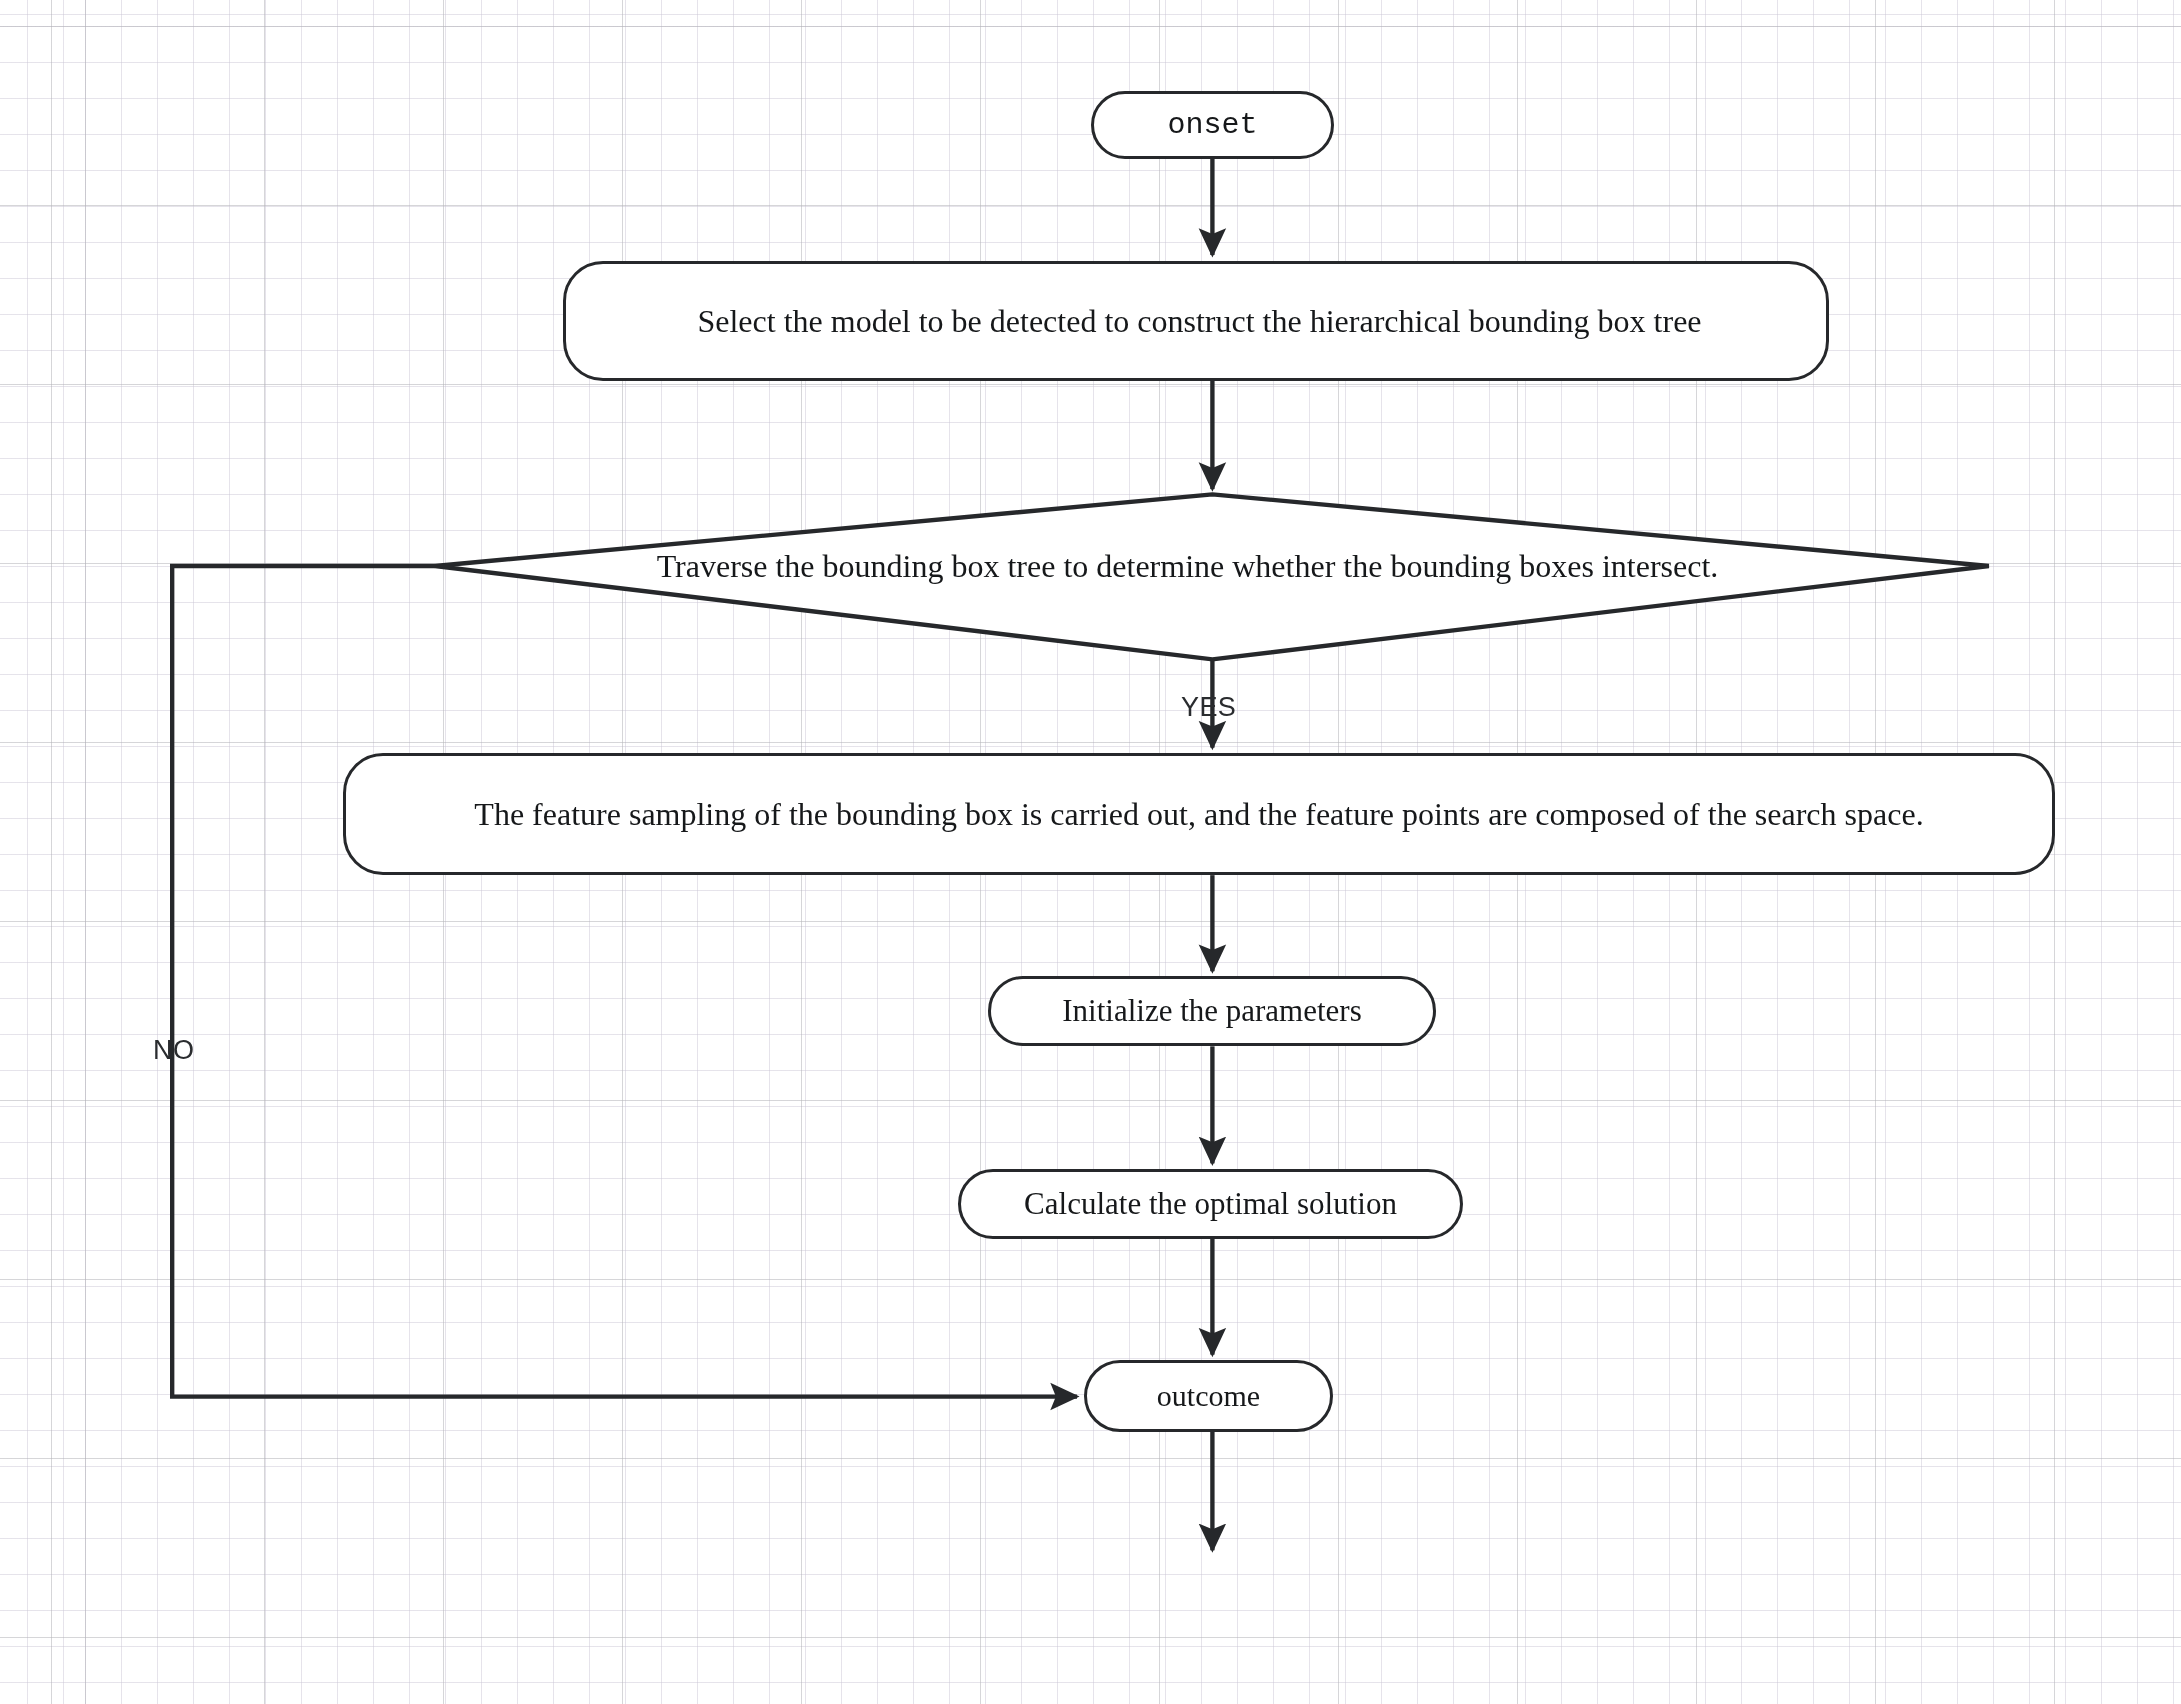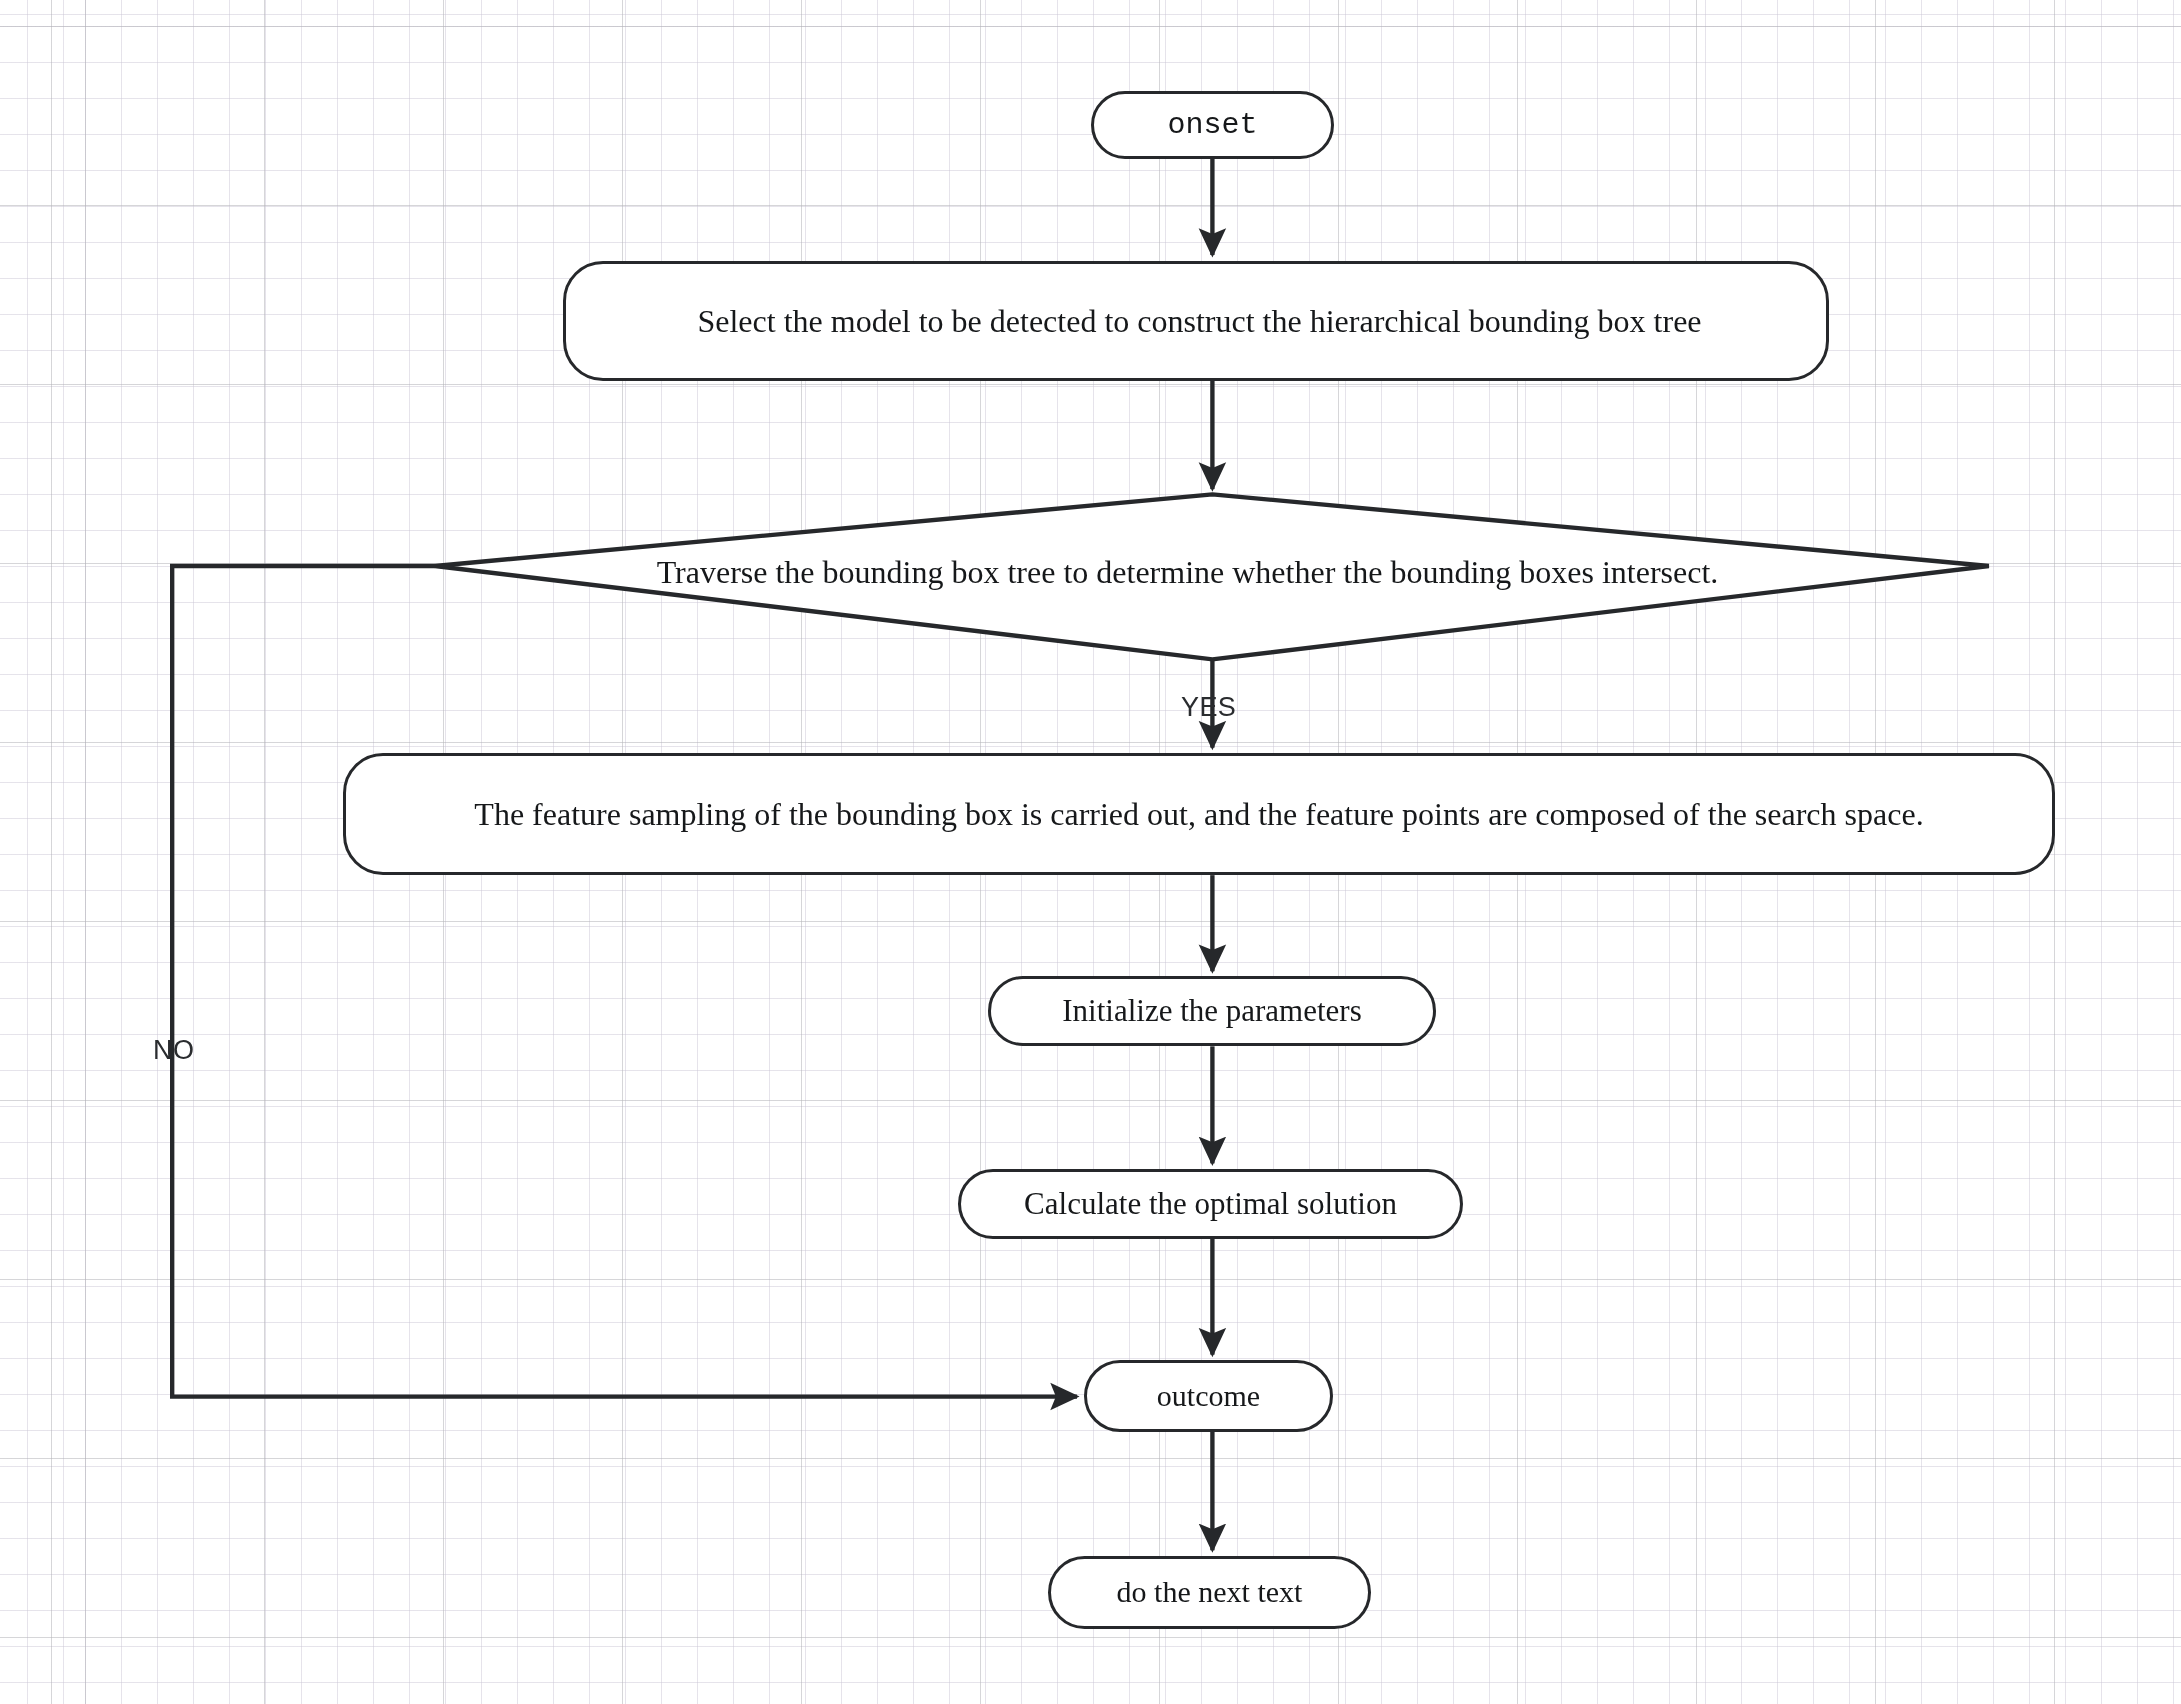--- a/index.html
+++ b/index.html
@@ -72,21 +72,21 @@
 
   
   #node-onset      { left: 1091px; top: 91px;  width: 243px; height: 68px;  font-size: 30px; font-family: Liberation Mono, monospace; }
   #node-select     { left: 563px;  top: 261px;  width: 1266px; height: 120px; font-size: 32px; padding-left: 7px; }
   #node-feature    { left: 343px;  top: 753px;  width: 1712px; height: 122px; font-size: 32px; }
   #node-init       { left: 988px; top: 976px; width: 448px; height: 70px;  font-size: 31px; }
   #node-calc       { left: 958px; top: 1169px; width: 505px; height: 70px;  font-size: 31px; }
   #node-outcome    { left: 1084px; top: 1360px; width: 249px; height: 72px;  font-size: 30px; }
   #node-next       { left: 1048px; top: 1556px; width: 323px; height: 73px;  font-size: 30px; }
 
-  #diamond-text    { left: 489px;  top: 542px;  width: 1397px; height: 49px; font-size: 32px; align-items: flex-end; }
+  #diamond-text    { left: 489px;  top: 542px;  width: 1397px; height: 49px; font-size: 32px; }
 
   #label-yes       { left: 1181px; top: 692px; }
   #label-no        { left: 153px;  top: 1035px; }
 </style>
 </head>
 <body>
 
 <div id="canvas">
 
   <svg id="edges" viewBox="0 0 2498 1951">
@@ -136,21 +136,18 @@
   </div>
 
   <div class="node pill" id="node-calc">
     <span class="node-label">Calculate the optimal solution</span>
   </div>
 
   <div class="node pill" id="node-outcome">
     <span class="node-label">outcome</span>
   </div>
 
-  <div class="node pill" id="node-next">
-    <span class="node-label">do the next text</span>
-  </div>
 
   <div class="edge-label" id="label-yes">YES</div>
   <div class="edge-label" id="label-no">NO</div>
 
 </div>
 
 
 </body></html>

